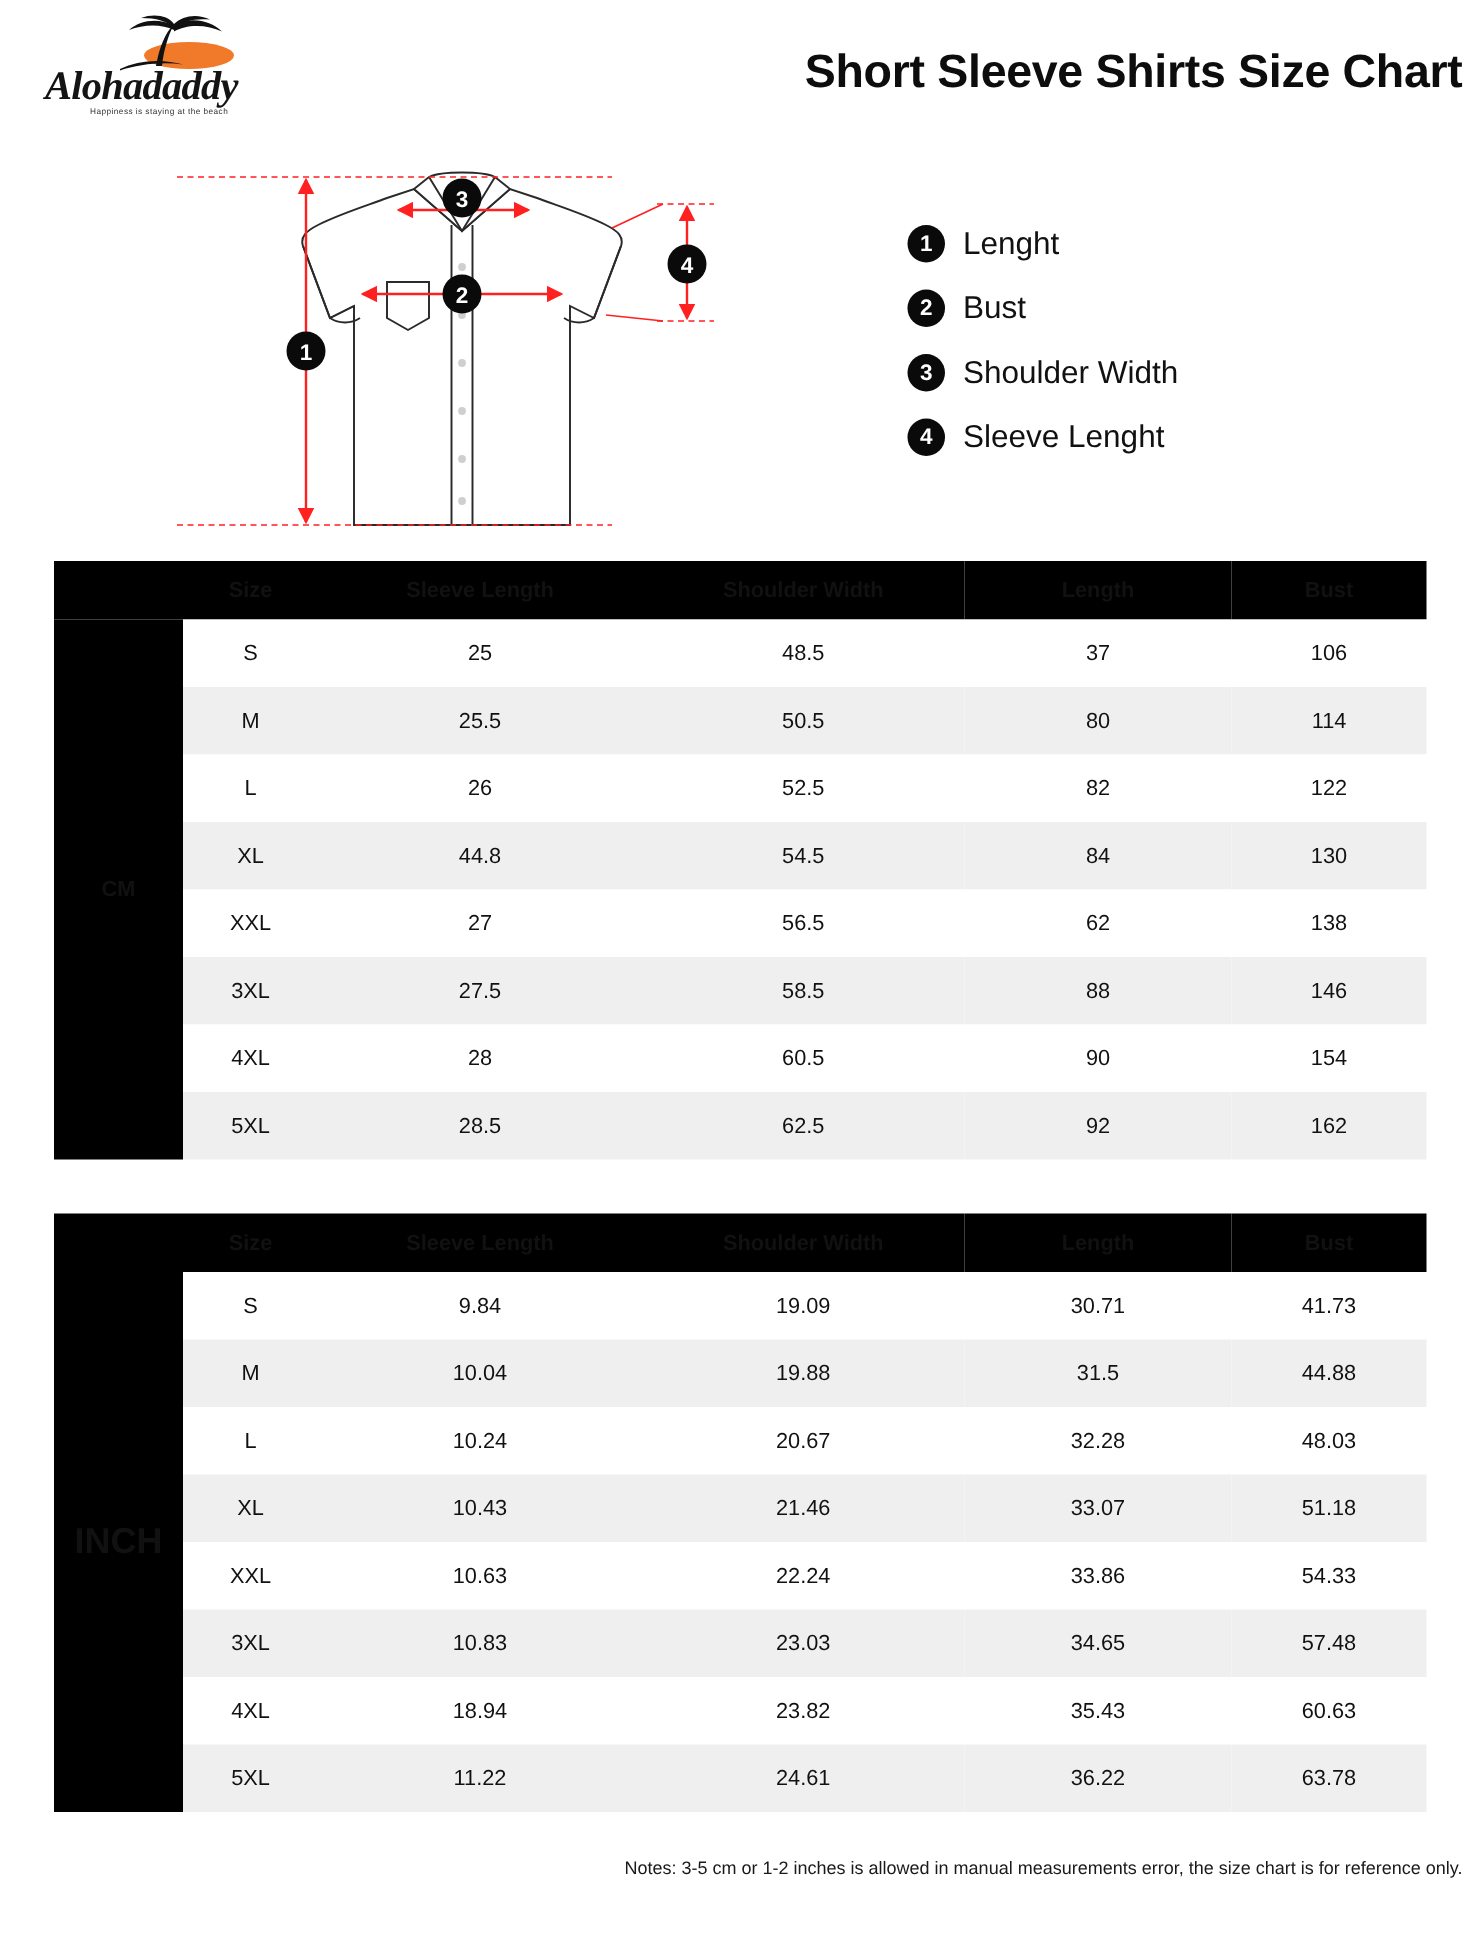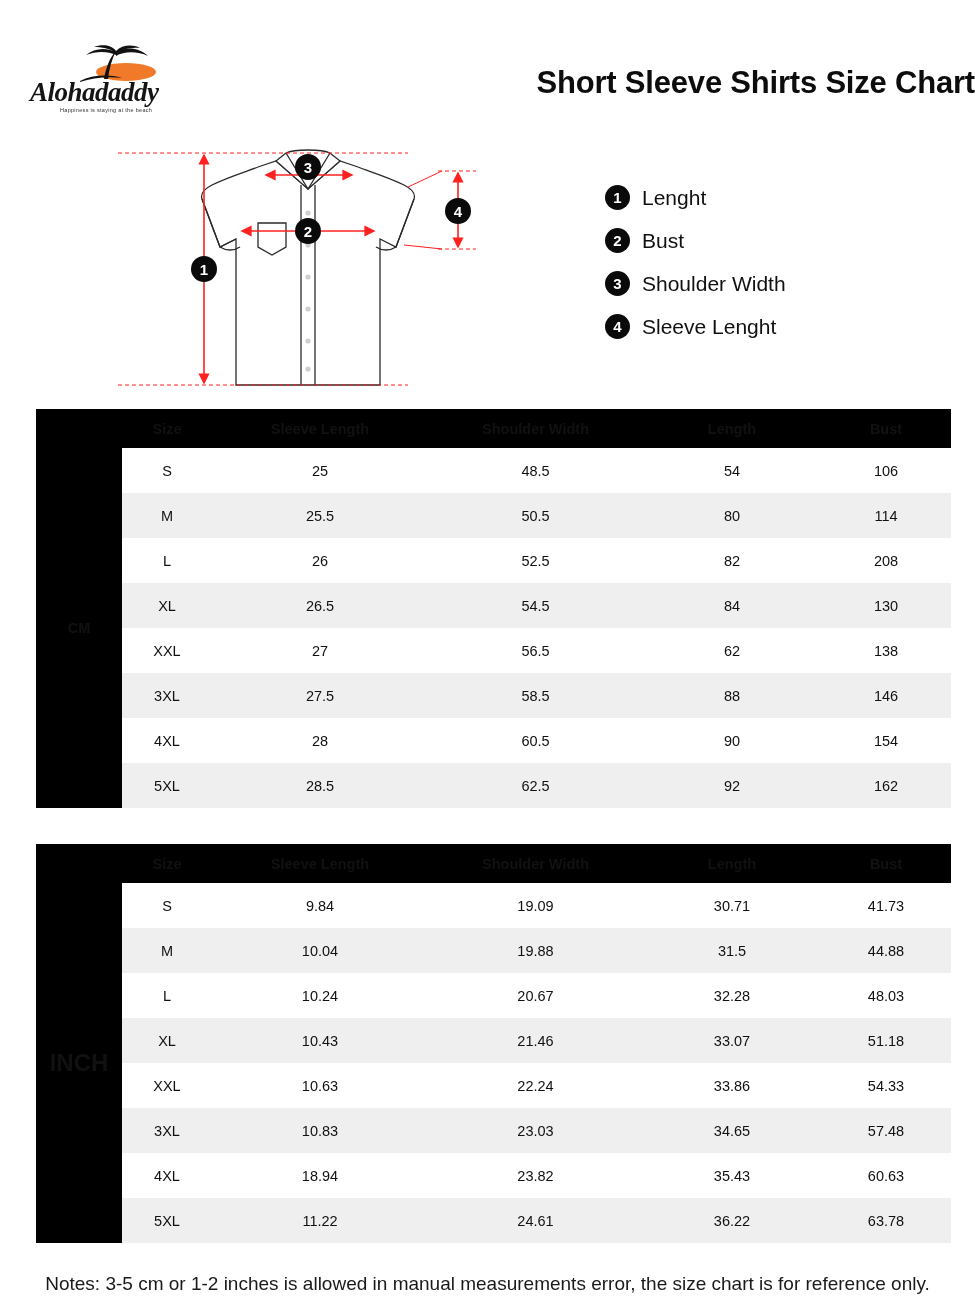--- a/index.html
+++ b/index.html
@@ -13,21 +13,20 @@
     font-family: "Liberation Sans", sans-serif;
     color: #111111;
     position: relative;
     overflow: hidden;
   }
 
   
   .header {
     position: relative;
     height: 92px;
-    margin-top: 35px;
   }
   .brand {
     position: absolute;
     left: 22px;
     top: 8px;
     width: 200px;
     height: 80px;
   }
   .brand-palm {
     position: absolute;
@@ -150,22 +149,22 @@
   td.data { border: none; }
   .col-size { width: 88px; }
   .col-sleeve { width: 214px; }
   .col-shoulder { width: 213px; }
   .col-length { width: 176px; }
   .col-bust { width: 128px; }
 
   .spacer { height: 36px; }
 
   .notes {
-    text-align: center;
-    font-size: 19px;
+    text-align: right;
+    font-size: 12px;
     color: #1a1a1a;
     margin-top: 30px;
   }
 </style>
 </head>
 <body>
 
 <div class="header">
   <div class="brand">
     <svg class="brand-palm" viewBox="0 0 86 40">
@@ -285,40 +284,40 @@
         <th class="col-length">Length</th>
         <th class="col-bust">Bust</th>
       </tr>
     </thead>
     <tbody>
       <tr class="odd">
         <td class="unit-cell" rowspan="8">CM</td>
         <td class="data">S</td>
         <td class="data">25</td>
         <td class="data">48.5</td>
-        <td class="data">54</td>
+        <td class="data">37</td>
         <td class="data">106</td>
       </tr>
       <tr class="even">
         <td class="data">M</td>
         <td class="data">25.5</td>
         <td class="data">50.5</td>
         <td class="data">80</td>
         <td class="data">114</td>
       </tr>
       <tr class="odd">
         <td class="data">L</td>
         <td class="data">26</td>
         <td class="data">52.5</td>
         <td class="data">82</td>
-        <td class="data">208</td>
+        <td class="data">122</td>
       </tr>
       <tr class="even">
         <td class="data">XL</td>
-        <td class="data">26.5</td>
+        <td class="data">44.8</td>
         <td class="data">54.5</td>
         <td class="data">84</td>
         <td class="data">130</td>
       </tr>
       <tr class="odd">
         <td class="data">XXL</td>
         <td class="data">27</td>
         <td class="data">56.5</td>
         <td class="data">62</td>
         <td class="data">138</td>

